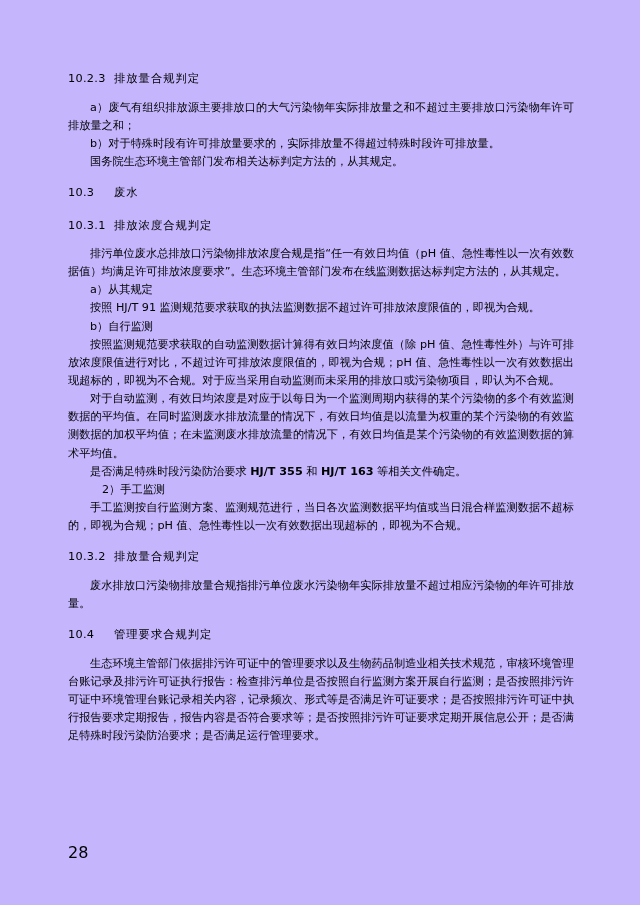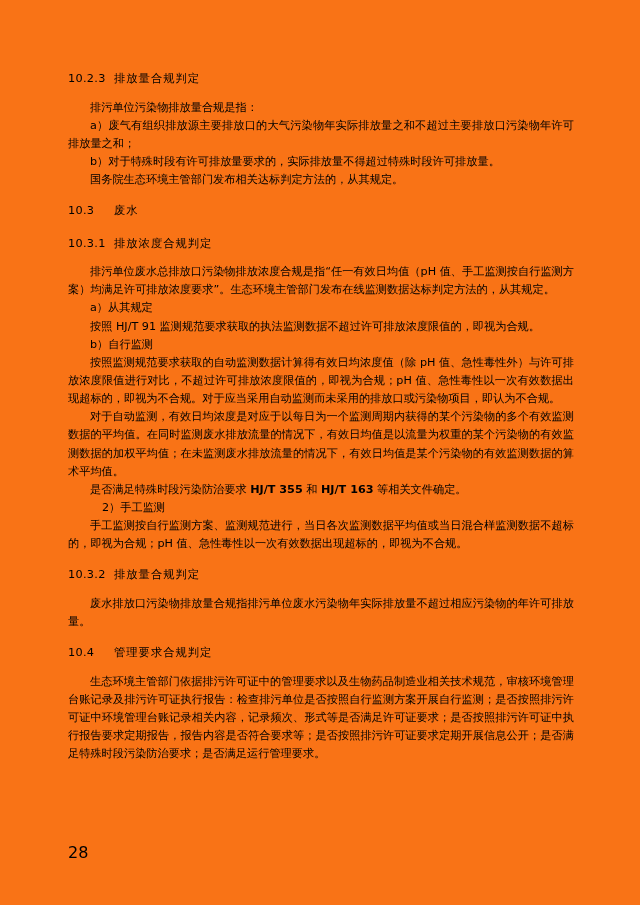--- a/index.html
+++ b/index.html
@@ -13,21 +13,21 @@
     font-family: "DejaVu Sans", "Liberation Sans", sans-serif;
     color: #000000;
     position: relative;
     overflow: hidden;
   }
   .page {
     position: absolute;
     left: 0; top: 0;
     width: 640px;
     height: 905px;
-    background: #f97316;
+    background: #c4b5fd;
   }
   .content {
     position: absolute;
     left: 68px;
     top: 70px;
     width: 506px;
   }
   .h3 {
     font-size: 11.3px;
     line-height: 1.55;
@@ -83,36 +83,35 @@
 </head>
 <body>
 
 <div class="page">
   <div class="content">
 
     <div class="h3">
       <span class="num">10.2.3</span><span class="ttl">排放量合规判定</span>
     </div>
     <div class="sp-s"></div>
-    <p class="body">排污单位污染物排放量合规是指：</p>
     <p class="body">a）废气有组织排放源主要排放口的大气污染物年实际排放量之和不超过主要排放口污染物年许可排放量之和；</p>
     <p class="body">b）对于特殊时段有许可排放量要求的，实际排放量不得超过特殊时段许可排放量。</p>
     <p class="body">国务院生态环境主管部门发布相关达标判定方法的，从其规定。</p>
 
     <div class="sp-l"></div>
     <div class="h2">
       <span class="num">10.3</span><span class="ttl">废水</span>
     </div>
 
     <div class="sp-m"></div>
     <div class="h3">
       <span class="num">10.3.1</span><span class="ttl">排放浓度合规判定</span>
     </div>
     <div class="sp-s"></div>
-    <p class="body">排污单位废水总排放口污染物排放浓度合规是指“任一有效日均值（pH 值、手工监测按自行监测方案）均满足许可排放浓度要求”。生态环境主管部门发布在线监测数据达标判定方法的，从其规定。</p>
+    <p class="body">排污单位废水总排放口污染物排放浓度合规是指“任一有效日均值（pH 值、急性毒性以一次有效数据值）均满足许可排放浓度要求”。生态环境主管部门发布在线监测数据达标判定方法的，从其规定。</p>
     <p class="body">a）从其规定</p>
     <p class="body">按照 HJ/T 91 监测规范要求获取的执法监测数据不超过许可排放浓度限值的，即视为合规。</p>
     <p class="body">b）自行监测</p>
     <p class="body">按照监测规范要求获取的自动监测数据计算得有效日均浓度值（除 pH 值、急性毒性外）与许可排放浓度限值进行对比，不超过许可排放浓度限值的，即视为合规；pH 值、急性毒性以一次有效数据出现超标的，即视为不合规。对于应当采用自动监测而未采用的排放口或污染物项目，即认为不合规。</p>
     <p class="body">对于自动监测，有效日均浓度是对应于以每日为一个监测周期内获得的某个污染物的多个有效监测数据的平均值。在同时监测废水排放流量的情况下，有效日均值是以流量为权重的某个污染物的有效监测数据的加权平均值；在未监测废水排放流量的情况下，有效日均值是某个污染物的有效监测数据的算术平均值。</p>
     <p class="body"><span>是否满足特殊时段污染防治要求 </span><span class="bold">HJ/T 355</span><span> 和 </span><span class="bold">HJ/T 163</span><span> 等相关文件确定。</span></p>
     <p class="body i3">2）手工监测</p>
     <p class="body">手工监测按自行监测方案、监测规范进行，当日各次监测数据平均值或当日混合样监测数据不超标的，即视为合规；pH 值、急性毒性以一次有效数据出现超标的，即视为不合规。</p>
 
     <div class="sp-l"></div>

